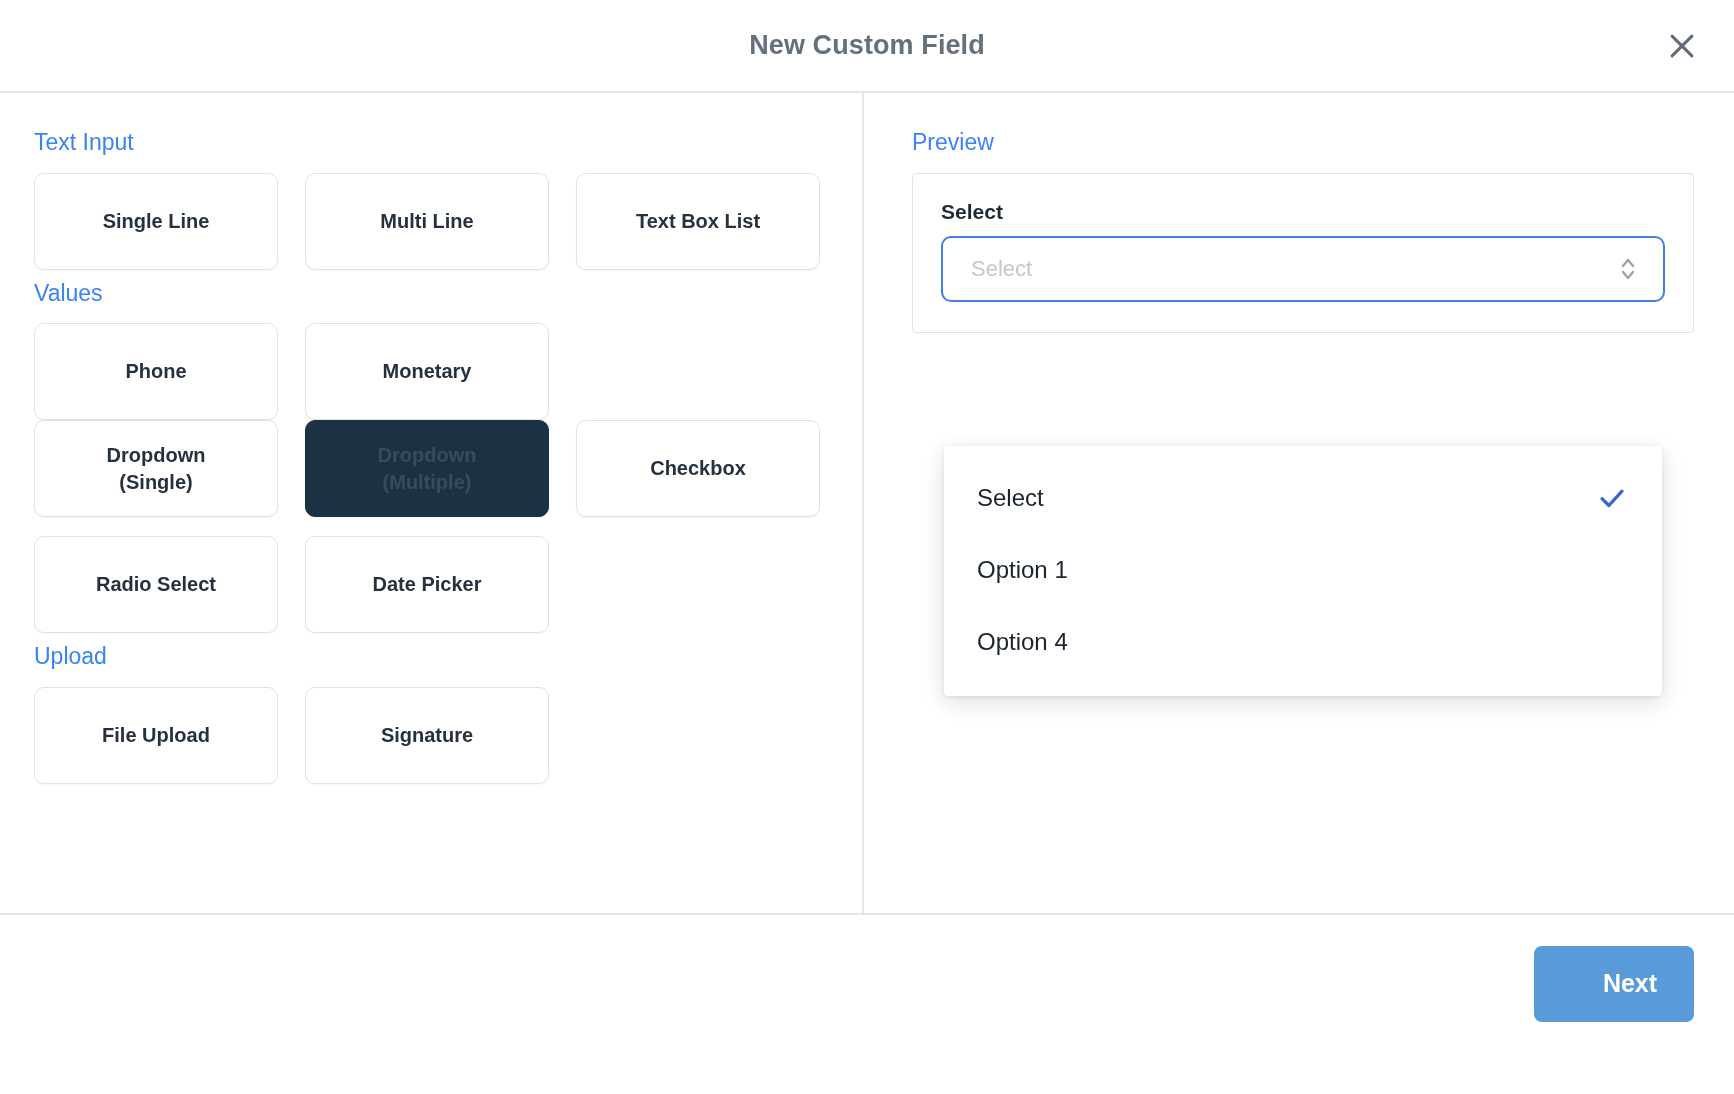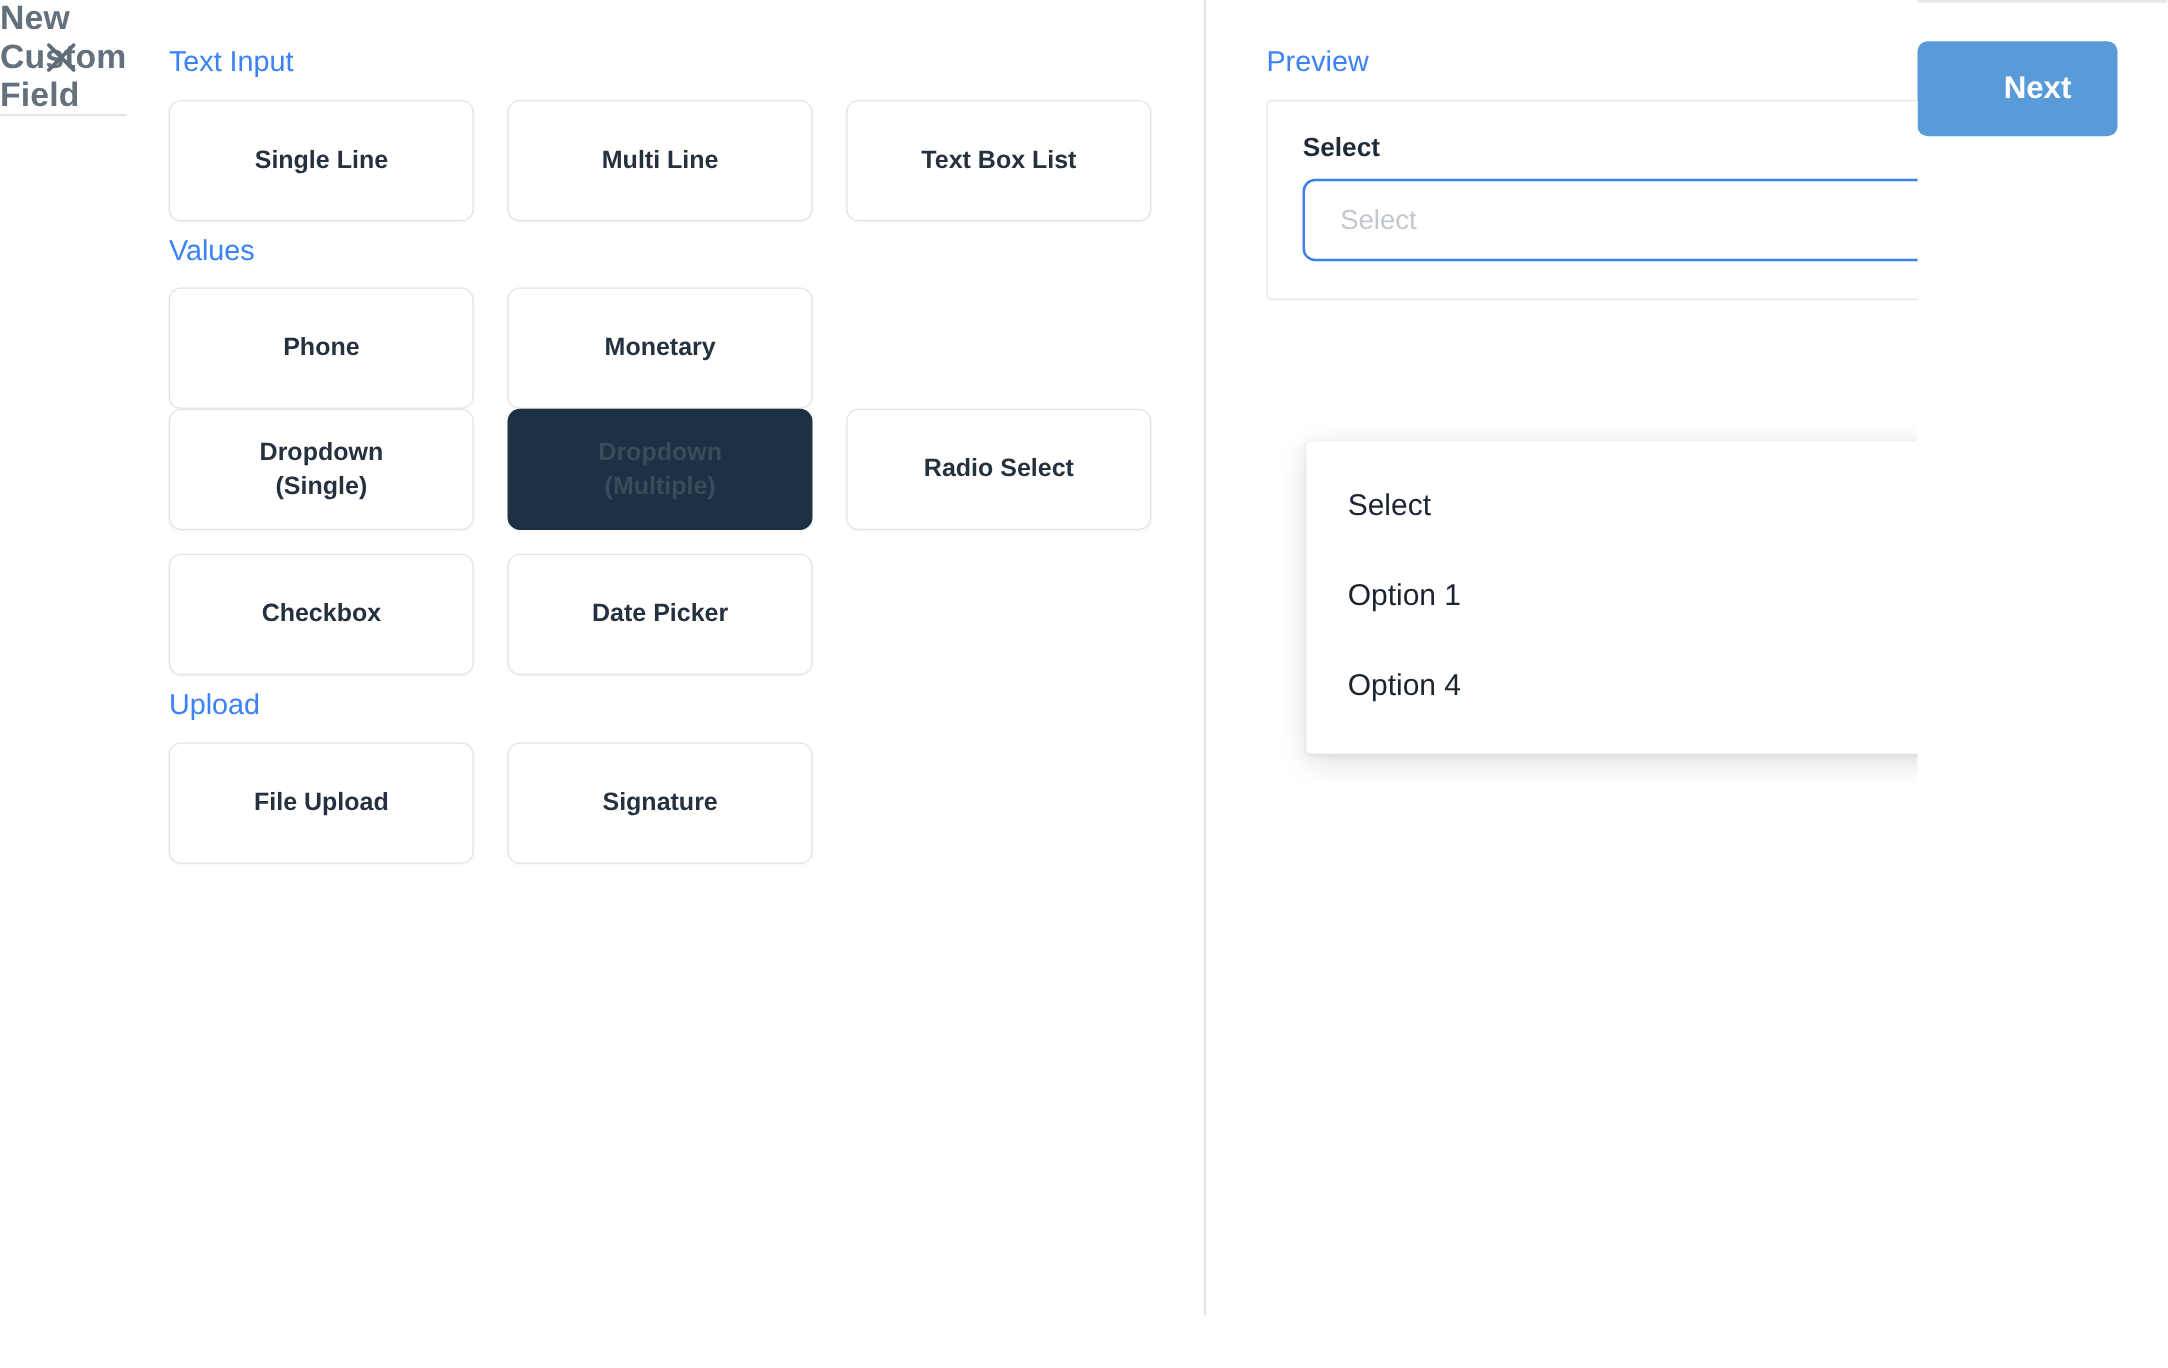--- a/index.html
+++ b/index.html
@@ -11,20 +11,21 @@
     background: #ffffff;
     font-family: "Liberation Sans", sans-serif;
   }
 
   .modal {
     position: relative;
     width: 1734px;
     height: 1052px;
     background: #ffffff;
     display: flex;
+    flex-direction: column;
   }
 
   
   .modal-header {
     position: relative;
     height: 93px;
     flex: 0 0 93px;
     border-bottom: 2px solid #e3e7ec;
     display: flex;
     align-items: center;
@@ -256,22 +257,22 @@
 
       <div class="section-label spaced">Values</div>
       <div class="type-grid">
         <div class="type-btn">Phone</div>
         <div class="type-btn">Monetary</div>
       </div>
 
       <div class="type-grid">
         <div class="type-btn">Dropdown<br>(Single)</div>
         <div class="type-btn selected">Dropdown<br>(Multiple)</div>
+        <div class="type-btn">Checkbox</div>
         <div class="type-btn">Radio Select</div>
-        <div class="type-btn">Checkbox</div>
         <div class="type-btn">Date Picker</div>
       </div>
 
       <div class="section-label spaced">Upload</div>
       <div class="type-grid">
         <div class="type-btn">File Upload</div>
         <div class="type-btn">Signature</div>
       </div>
     </div>
 

